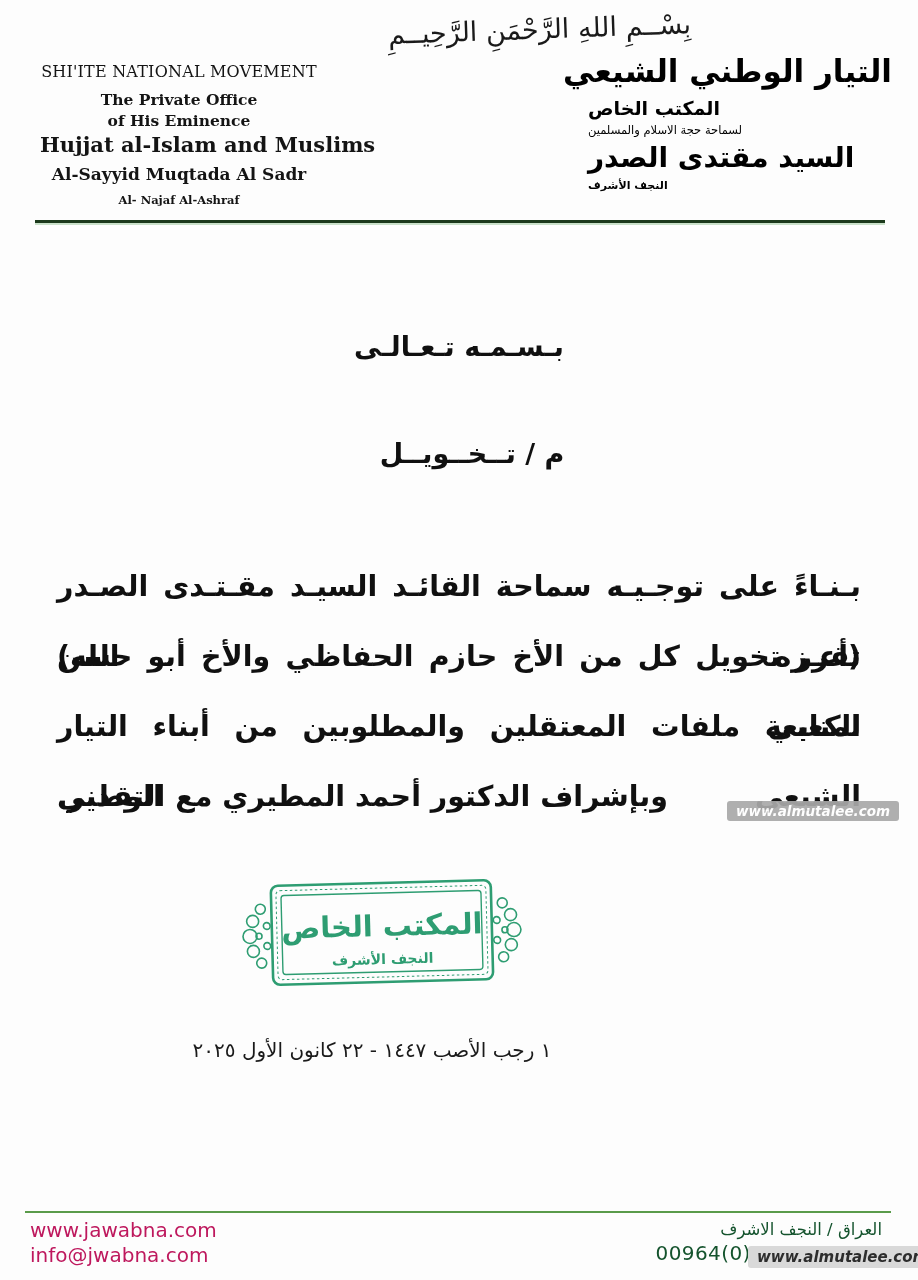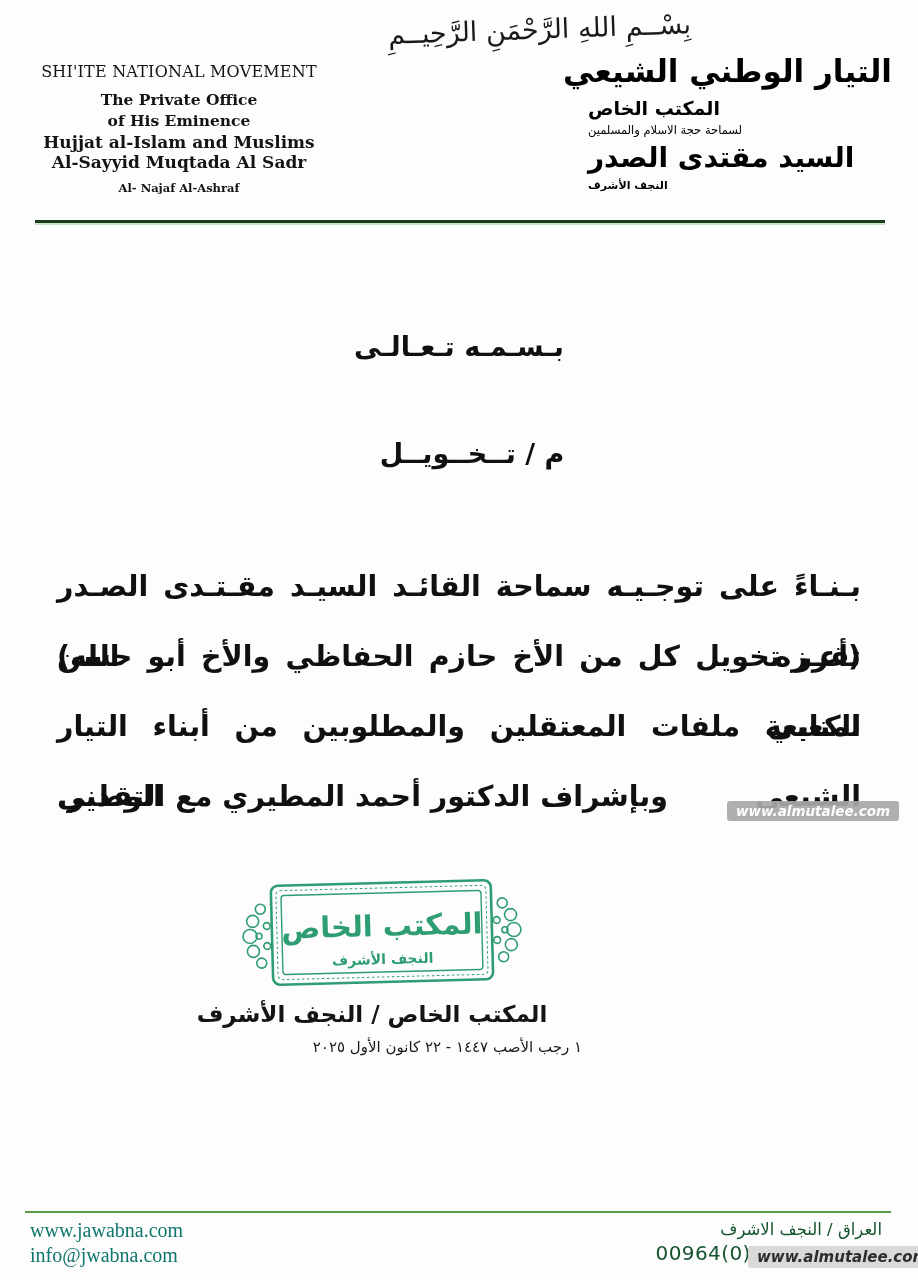--- a/index.html
+++ b/index.html
@@ -12,21 +12,21 @@
   .bismillah{
     position:absolute;left:388px;top:14px;width:278px;text-align:center;
     font-size:27px;font-weight:normal;color:#1a1a1a;transform:rotate(-2deg);
     font-family:"DejaVu Sans",sans-serif;white-space:nowrap;
   }
   .header-en{position:absolute;left:40px;top:62px;width:278px;text-align:center;color:#141414;
     font-family:"DejaVu Serif","Liberation Serif",serif;}
   .header-en .l1{font-size:16px;font-weight:normal;letter-spacing:.2px;margin-bottom:9px;white-space:nowrap;}
   .header-en .l2{font-size:15.5px;font-weight:bold;margin-bottom:2px;}
   .header-en .l3{font-size:15.5px;font-weight:bold;margin-bottom:2px;}
-  .header-en .l4{font-size:17px;font-weight:bold;white-space:nowrap;}
+  .header-en .l4{font-size:21px;font-weight:bold;margin-bottom:7px;white-space:nowrap;}
   .header-en .l5{font-size:17px;font-weight:bold;margin-bottom:9px;white-space:nowrap;}
   .header-en .l6{font-size:11.5px;font-weight:bold;}
   .header-ar{position:absolute;right:26px;top:52px;width:304px;text-align:left;color:#000;direction:rtl;}
   .header-ar .a1{font-size:31px;font-weight:bold;line-height:1.25;white-space:nowrap;}
   .header-ar .a2{font-size:19px;font-weight:bold;margin-top:6px;}
   .header-ar .a3{font-size:11.5px;font-weight:normal;margin-top:4px;}
   .header-ar .a4{font-size:28px;font-weight:bold;margin-top:4px;white-space:nowrap;}
   .header-ar .a5{font-size:11px;font-weight:bold;margin-top:5px;}
   .divider{
     position:absolute;left:35px;top:220px;width:850px;height:3px;
@@ -54,26 +54,26 @@
   .wm-mid{left:727px;top:801px;background:#a9a9a9;color:#ffffff;font-size:13.5px;padding:2px 9px;opacity:.92;}
   .wm-bottom{left:748px;top:1246px;background:#d9d9d9;color:#2d2d2d;font-size:15px;padding:2px 9px;z-index:5;}
   
   .stamp{position:absolute;left:241px;top:873px;width:282px;height:122px;transform:rotate(-1.5deg);}
   
   .office-line{
     position:absolute;left:182px;top:1001px;width:380px;text-align:center;direction:rtl;
     font-size:23px;font-weight:bold;color:#141414;white-space:nowrap;
   }
   .date-line{
-    position:absolute;left:162px;top:1038px;width:420px;text-align:right;direction:rtl;
-    font-size:15px;color:#1a1a1a;white-space:nowrap;
+    position:absolute;left:162px;top:1038px;width:420px;text-align:center;direction:rtl;
+    font-size:20px;color:#1a1a1a;white-space:nowrap;
   }
   
   .footer-line{position:absolute;left:25px;top:1211px;width:866px;height:2px;background:#5a9b4a;}
-  .footer-left{position:absolute;left:30px;top:1218px;color:#0f766e;font-size:20px;line-height:25px;font-family:Liberation Serif, serif;}
+  .footer-left{position:absolute;left:30px;top:1218px;color:#be185d;font-size:20px;line-height:25px;}
   .footer-right{position:absolute;right:36px;top:1220px;text-align:right;color:#14532d;}
   .footer-right .loc{font-size:16.5px;direction:rtl;}
   .footer-right .phone{font-size:20px;margin-top:2px;letter-spacing:.4px;}
 </style>
 </head>
 <body>
 
 <div class="page">
 
   <div class="bismillah">بِسْــمِ اللهِ الرَّحْمَنِ الرَّحِيــمِ</div>
@@ -136,21 +136,20 @@
         <circle cx="262" cy="87" r="5"></circle>
         <circle cx="256" cy="50" r="3.4"></circle>
         <circle cx="256" cy="70" r="3.4"></circle>
         <circle cx="264" cy="60" r="3"></circle>
       </g>
       <text x="141" y="63" text-anchor="middle" font-size="29" font-weight="bold" fill="#2e9d72" font-family="DejaVu Sans, sans-serif" direction="rtl">المكتب الخاص</text>
       <text x="141" y="91" text-anchor="middle" font-size="14" font-weight="bold" fill="#2e9d72" font-family="DejaVu Sans, sans-serif" direction="rtl">النجف الأشرف</text>
     </svg>
   </div>
 
-  <div class="office-line">المكتب الخاص / النجف الأشرف</div>
   <div class="date-line">١ رجب الأصب ١٤٤٧ - ٢٢ كانون الأول ٢٠٢٥</div>
 
   <div class="footer-line"></div>
   <div class="footer-left">
     <div>www.jawabna.com</div>
     <div>info@jwabna.com</div>
   </div>
   <div class="footer-right">
     <div class="loc">العراق / النجف الاشرف</div>
     <div class="phone">00964(0)7800750750</div>

